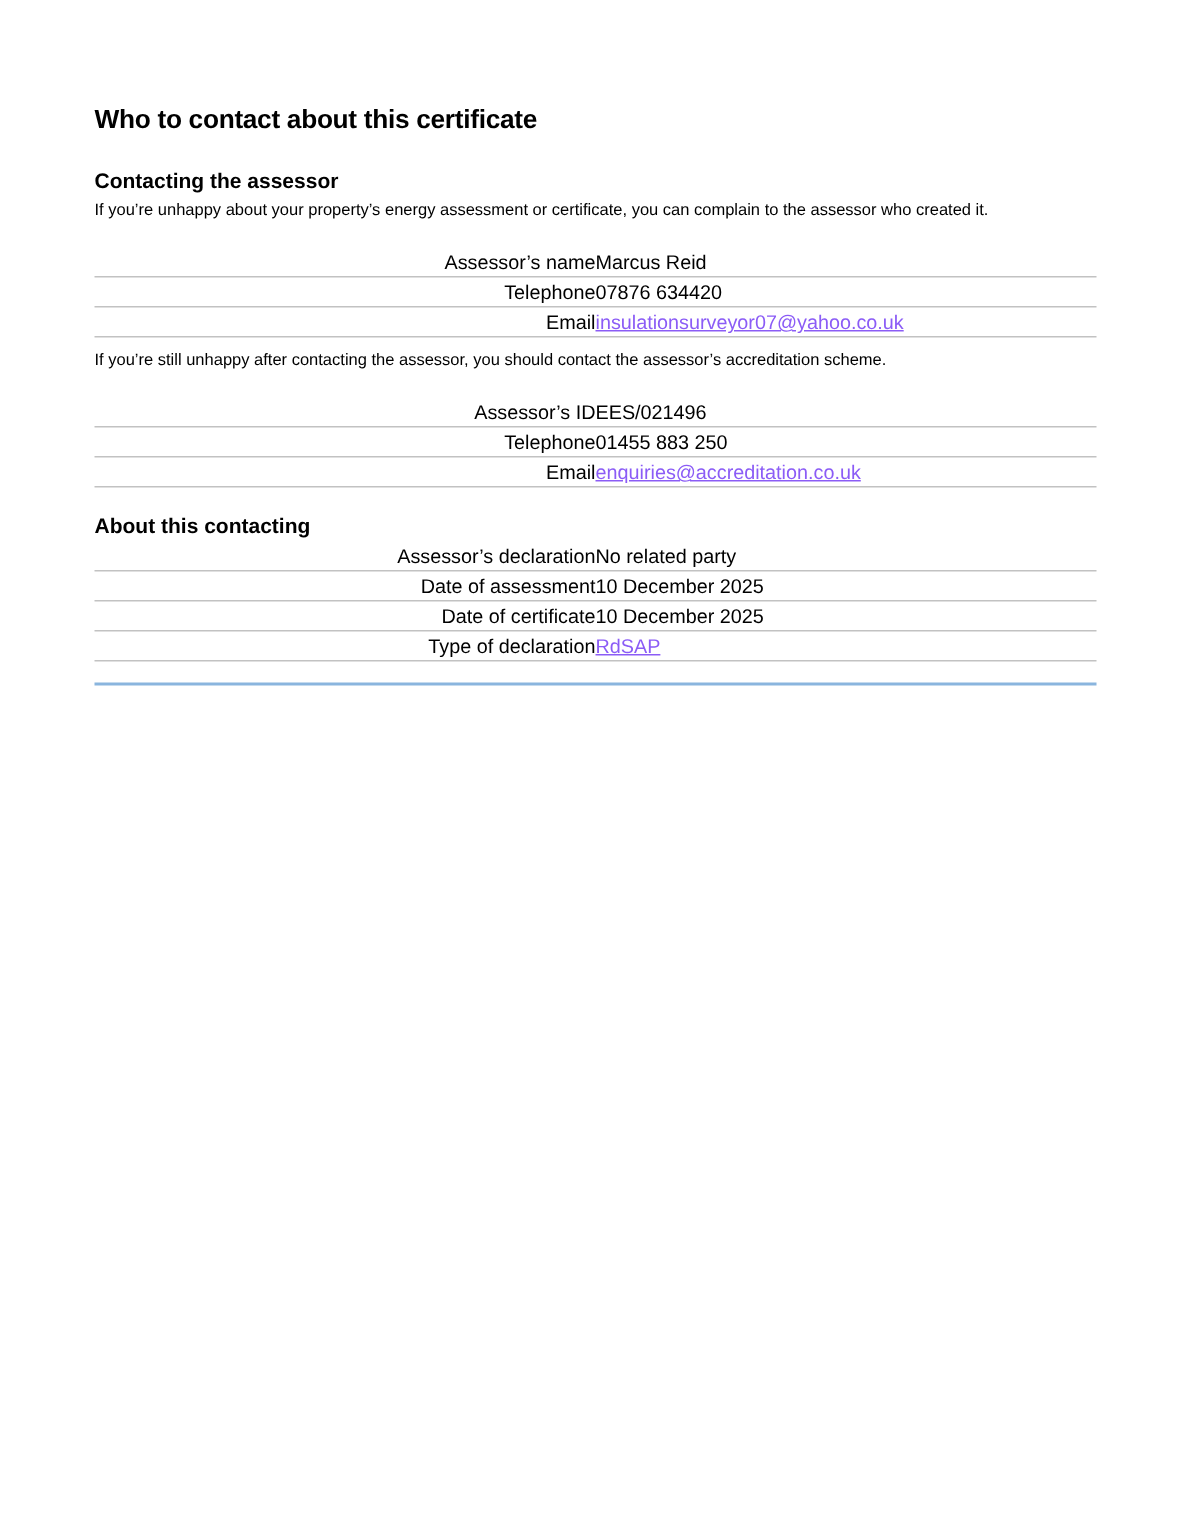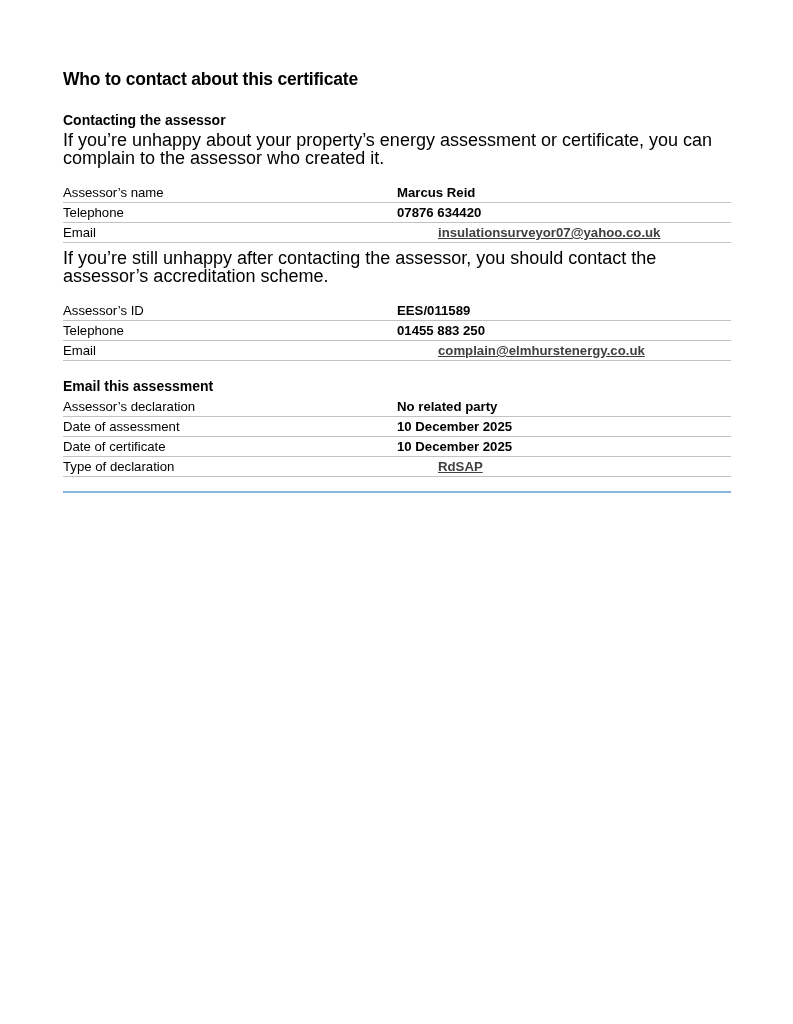--- a/index.html
+++ b/index.html
@@ -24,50 +24,49 @@
     letter-spacing: -0.2px;
     margin-bottom: 22px;
   }
   .section-heading {
     font-size: 14px;
     font-weight: bold;
     margin-top: 17px;
     margin-bottom: 3px;
   }
   .section-body {
-    font-size: 18px;
+    font-size: 11px;
     line-height: 18px;
     margin-bottom: 16px;
   }
   .kv-table {
     width: 100%;
     margin-bottom: 6px;
   }
   .kv-row {
     display: flex;
     align-items: flex-start;
     padding: 2px 0 2px 0;
     min-height: 18px;
     border-bottom: 1px solid #c2c2c2;
     font-size: 13.2px;
     line-height: 15px;
   }
   .kv-label {
     width: 334px;
     flex: 0 0 334px;
+    text-align: right;
   }
   .kv-value {
     flex: 1 1 auto;
-    font-weight: bold;
   }
   a.doc-link {
-    color: #404040;
+    color: #8b5cf6;
     text-decoration: underline;
     cursor: pointer;
-    margin-left: 41px;
   }
   .bottom-divider {
     border: none;
     border-top: 2px solid #8ab5de;
     margin-top: 14px;
     width: 100%;
   }
 </style>
 </head>
 <body>
@@ -93,33 +92,33 @@
         <div class="kv-label">Email</div>
         <div class="kv-value"><a class="doc-link">insulationsurveyor07@yahoo.co.uk</a></div>
       </div>
     </div>
 
     <p class="section-body">If you’re still unhappy after contacting the assessor, you should contact the assessor’s accreditation scheme.</p>
 
     <div class="kv-table">
       <div class="kv-row">
         <div class="kv-label">Assessor’s ID</div>
-        <div class="kv-value">EES/011589</div>
+        <div class="kv-value">EES/021496</div>
       </div>
       <div class="kv-row">
         <div class="kv-label">Telephone</div>
         <div class="kv-value">01455 883 250</div>
       </div>
       <div class="kv-row">
         <div class="kv-label">Email</div>
-        <div class="kv-value"><a class="doc-link">complain@elmhurstenergy.co.uk</a></div>
+        <div class="kv-value"><a class="doc-link">enquiries@accreditation.co.uk</a></div>
       </div>
     </div>
 
-    <h2 class="section-heading">Email this assessment</h2>
+    <h2 class="section-heading">About this contacting</h2>
 
     <div class="kv-table">
       <div class="kv-row">
         <div class="kv-label">Assessor’s declaration</div>
         <div class="kv-value">No related party</div>
       </div>
       <div class="kv-row">
         <div class="kv-label">Date of assessment</div>
         <div class="kv-value">10 December 2025</div>
       </div>

